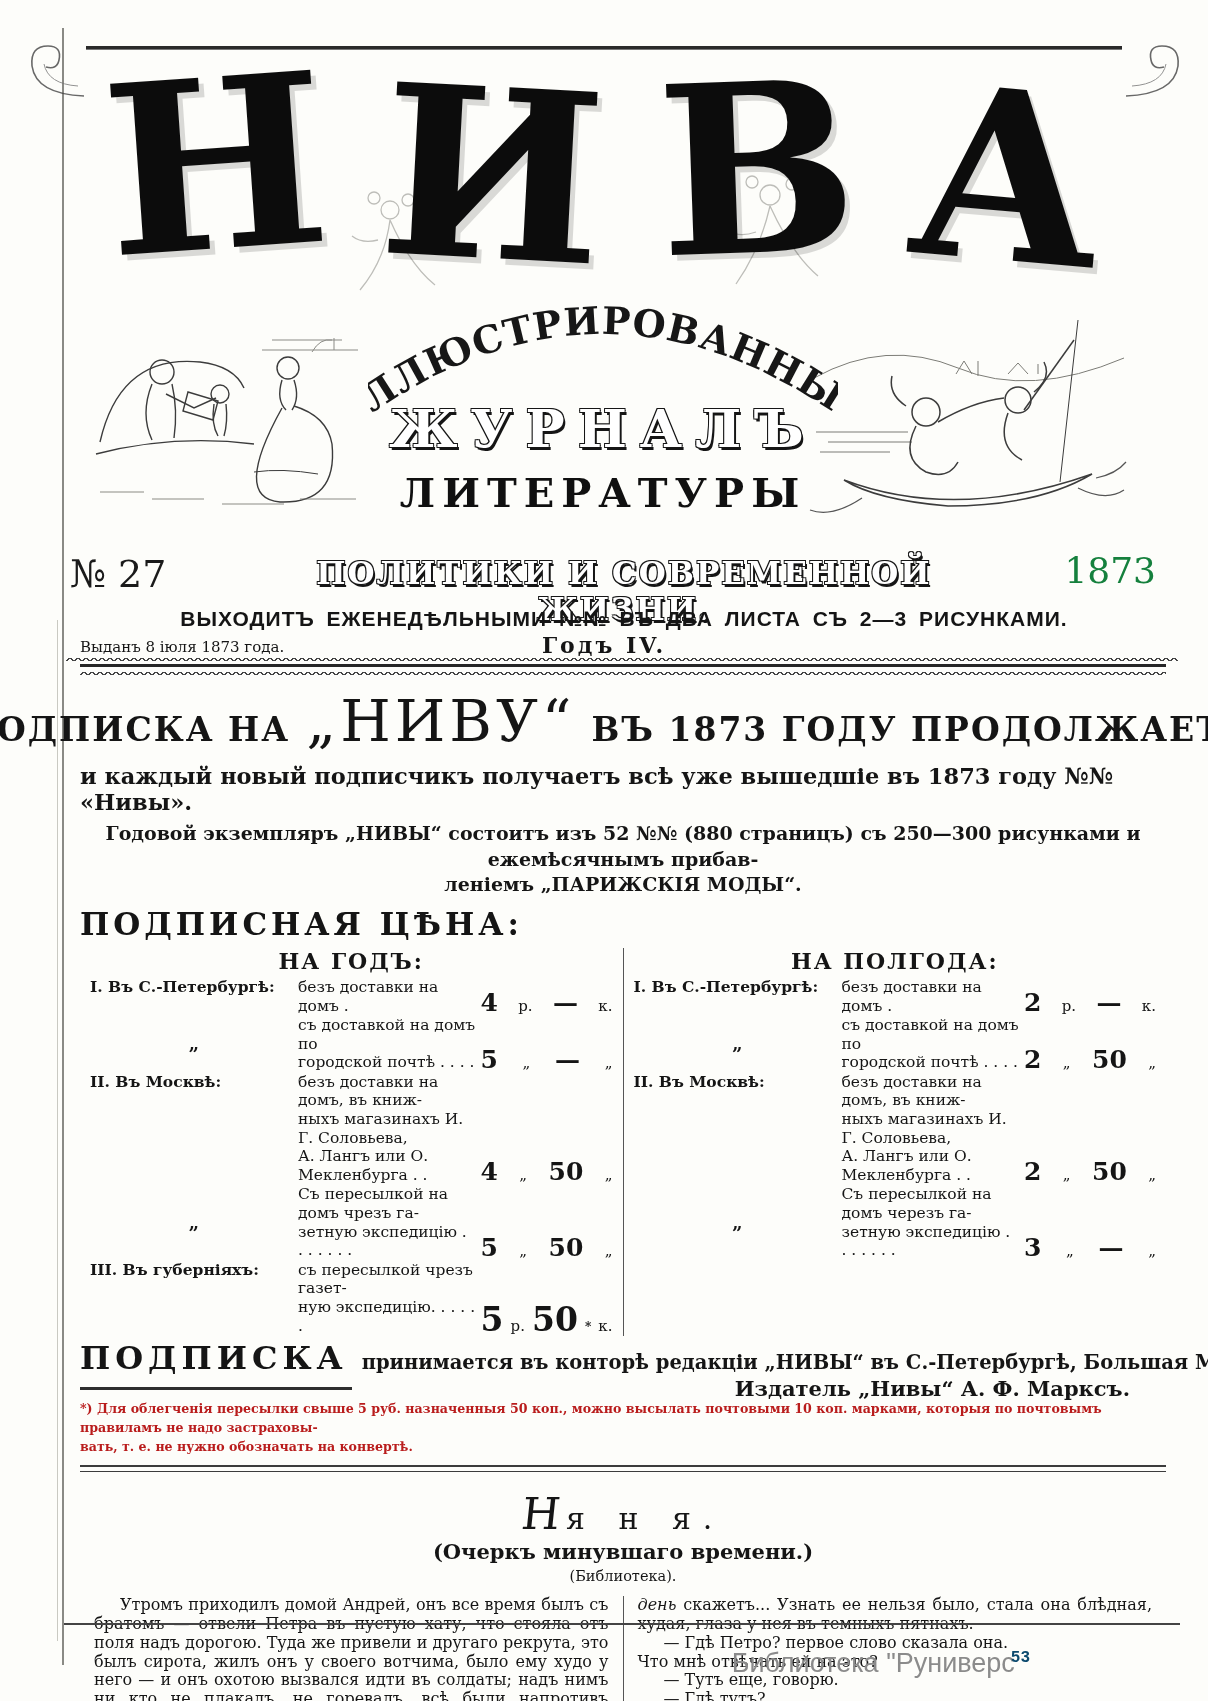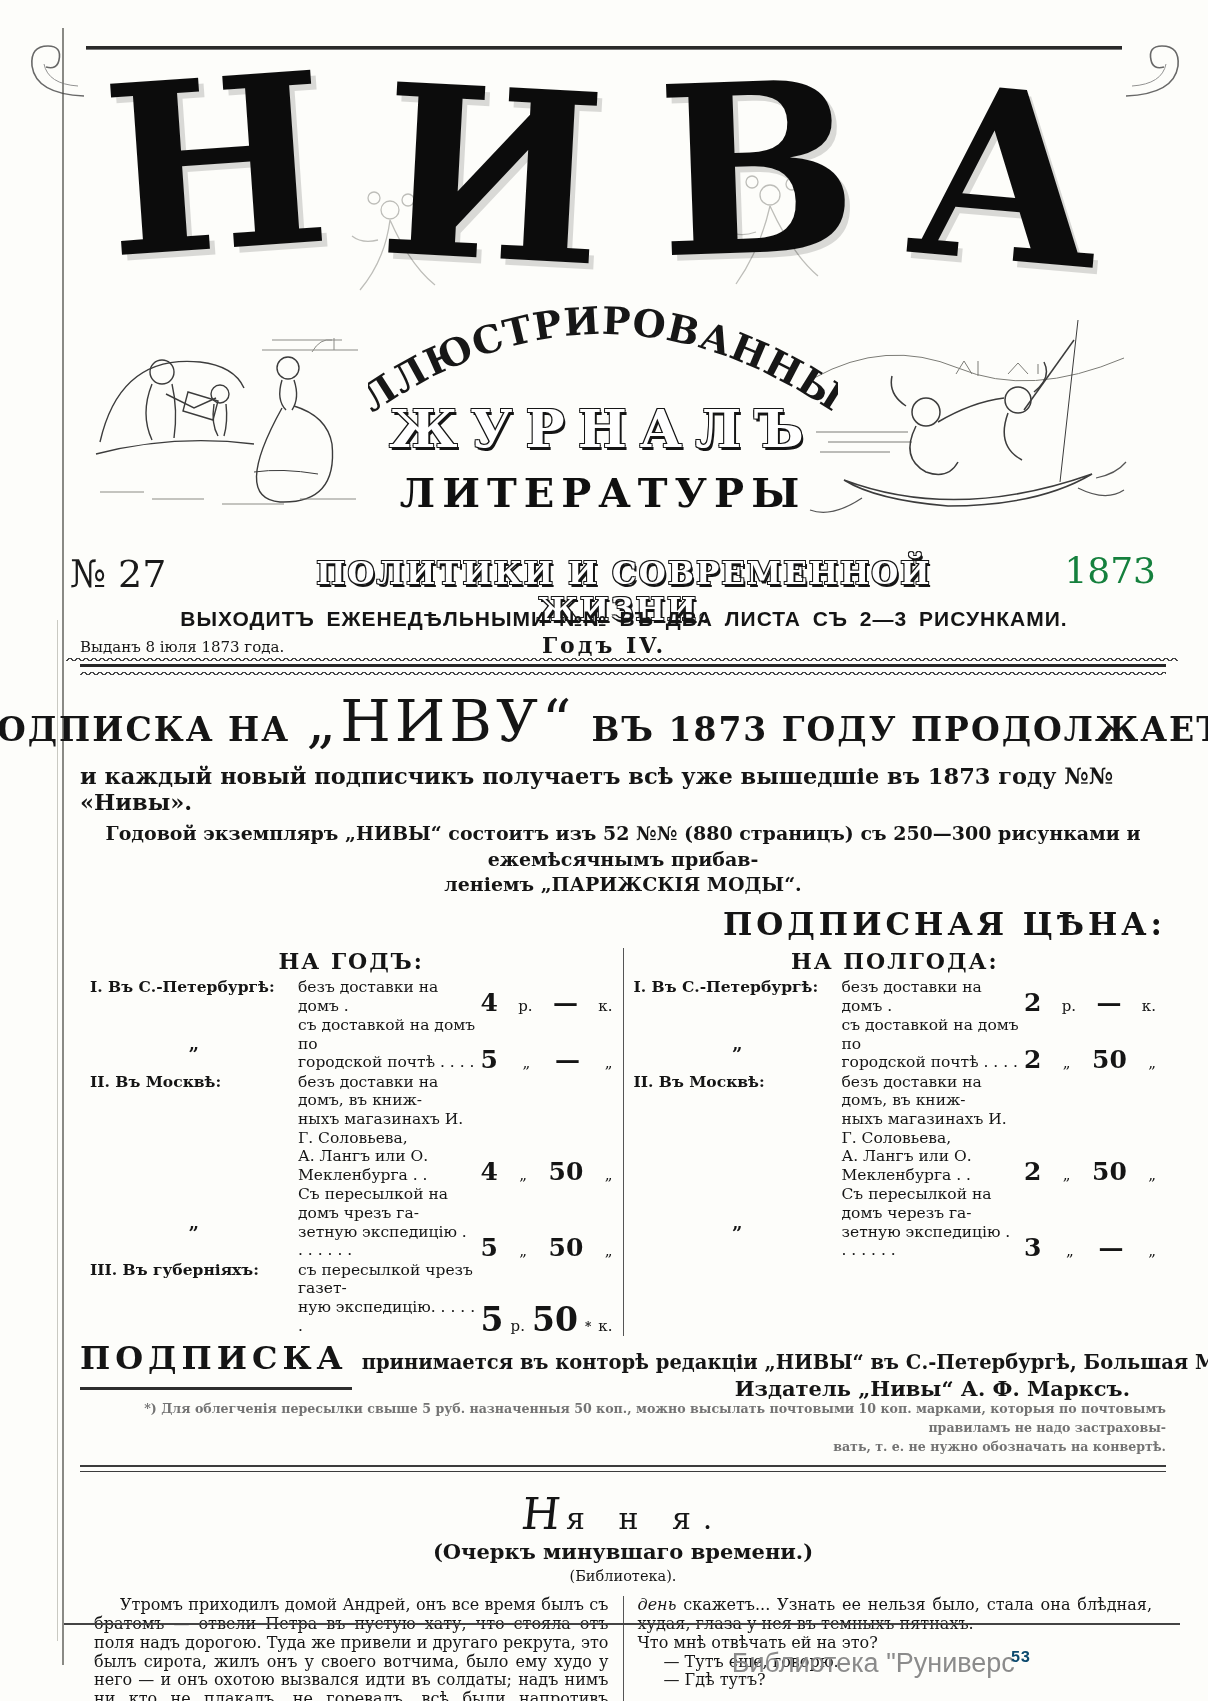--- a/index.html
+++ b/index.html
@@ -38,40 +38,40 @@
 
   
   .flow{position:absolute;left:80px;right:42px;top:664px;}
   .rule-heavy{height:3px;background:#262626;}
   .sub-wave{margin-top:2px;}
   .headline{margin-top:12px;display:flex;justify-content:center;align-items:baseline;gap:16px;white-space:nowrap;}
   .hl-side{font-size:33px;font-weight:bold;letter-spacing:2px;}
   .hl-title{font-size:58px;letter-spacing:4px;font-weight:normal;}
   .subline2{margin-top:8px;font-weight:bold;font-size:22.5px;}
   .subline3{margin-top:6px;text-align:center;font-weight:bold;font-size:19px;line-height:1.35;}
-  .price-header{margin-top:8px;text-align:right;font-weight:bold;font-size:31px;letter-spacing:4px;}
+  .price-header{margin-top:8px;text-align:left;font-weight:bold;font-size:31px;letter-spacing:4px;}
   .price-cols{display:flex;margin-top:6px;}
   .pcol{flex:1;padding:0 10px;}
   .pcol + .pcol{border-left:1.5px solid #555;}
   .pcol-title{text-align:center;font-weight:bold;font-size:22px;letter-spacing:2px;margin-bottom:4px;}
   .price-row{display:flex;align-items:flex-end;font-size:15.5px;line-height:1.2;margin-bottom:1px;}
   .plabel{width:208px;align-self:flex-start;font-weight:bold;white-space:nowrap;}
   .pditto{width:208px;align-self:center;text-align:center;font-weight:bold;font-size:18px;}
   .pdesc{flex:1;}
   .pcell{display:flex;align-items:baseline;justify-content:space-between;width:132px;padding-left:4px;}
   .pnum{font-size:25px;font-weight:bold;line-height:.9;}
   .punit{font-size:15px;}
   .pnote{font-size:12px;font-weight:bold;}
   .big .pnum{font-size:33px;}
   .sub-bottom{margin-top:8px;display:flex;align-items:baseline;gap:14px;white-space:nowrap;}
   .sb-big{font-size:32px;font-weight:bold;letter-spacing:5px;line-height:.9;}
   .sb-rest{font-size:19.5px;font-weight:bold;}
   .publisher{margin-top:2px;text-align:right;font-weight:bold;font-size:21px;padding-right:36px;}
   .short-rule{width:272px;height:3px;background:#2e2e2e;margin-top:-14px;}
-  .footnote{margin-top:10px;font-size:12.6px;font-weight:bold;line-height:1.5;color:#737373;text-align:right;}
+  .footnote{margin-top:10px;font-size:12.6px;font-weight:bold;line-height:1.5;color:#b91c1c;}
   .dbl-rule{margin-top:8px;height:4px;border-top:2px solid #3c3c3c;border-bottom:1px solid #3c3c3c;}
 
   
   .article-head{margin-top:16px;text-align:center;}
   .a-title{font-size:30px;letter-spacing:12px;}
   .a-initial{font-size:44px;display:inline-block;transform:skewX(-6deg);letter-spacing:0;margin-right:6px;}
   .a-sub{font-weight:bold;font-size:21px;}
   .a-cont{margin-top:4px;font-size:14.5px;}
   .article-cols{display:flex;margin-top:12px;min-height:372px;}
   .acol{flex:1;padding:0 14px;text-align:justify;font-size:16px;line-height:1.18;}
@@ -362,20 +362,21 @@
       <div class="a-cont">(Библиотека).</div>
     </div>
 
     <div class="article-cols">
       <div class="acol">
         <p>Утромъ приходилъ домой Андрей, онъ все время былъ съ братомъ — отвели Петра въ пустую хату, что стояла отъ поля надъ дорогою. Туда же привели и другаго рекрута, это былъ сирота, жилъ онъ у своего вотчима, было ему худо у него — и онъ охотою вызвался идти въ солдаты; надъ нимъ ни кто не плакалъ, не горевалъ, всѣ были напротивъ довольны, что вызвался онъ идти и тѣмъ другихъ отъ бѣды избавилъ. Приходилъ Андрей за тѣмъ, чтобы сказать, что дали день сроку, чтобы приготовить что нужно и снарядить ихъ въ дорогу, на другой же день на разсвѣтѣ приказано везти ихъ въ городъ.</p>
 
       </div>
       <div class="acol">
         <p class="noindent"><i>день</i><span> скажетъ... Узнать ее нельзя было, стала она блѣдная, худая, глаза у нея въ темныхъ пятнахъ.</span></p>
+        <p>— Гдѣ Петро? первое слово сказала она.</p>
         <p class="noindent">Что мнѣ отвѣчать ей на это?</p>
         <p>— Тутъ еще, говорю.</p>
         <p>— Гдѣ тутъ?</p>
 
       </div>
     </div>
   </div>
 
   <div class="bottom-rule"></div>
   <div class="footer">

